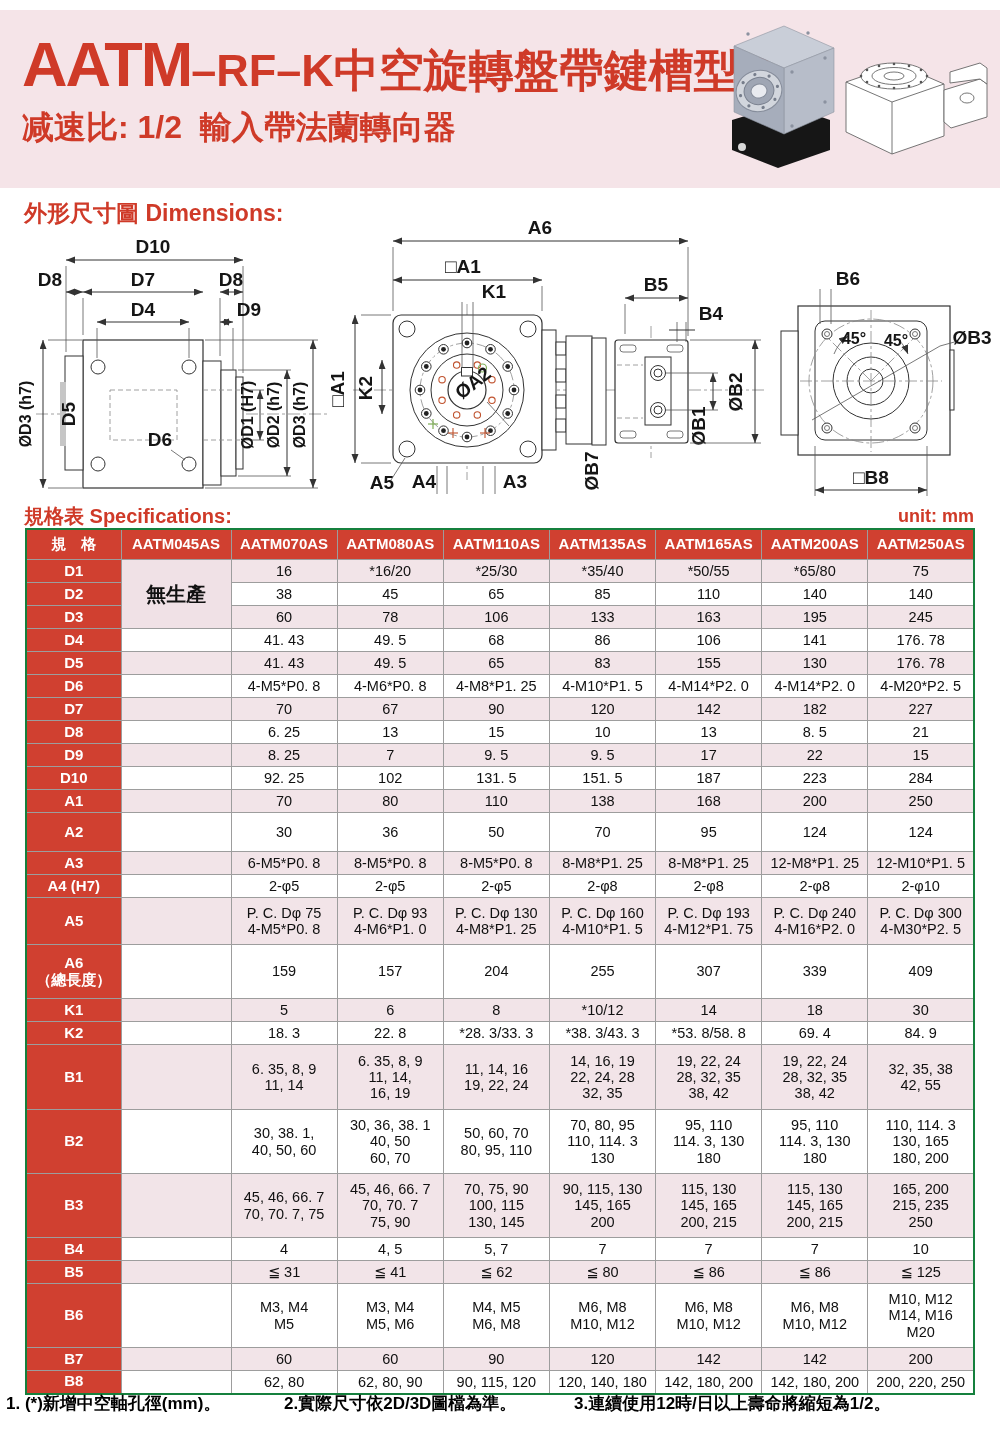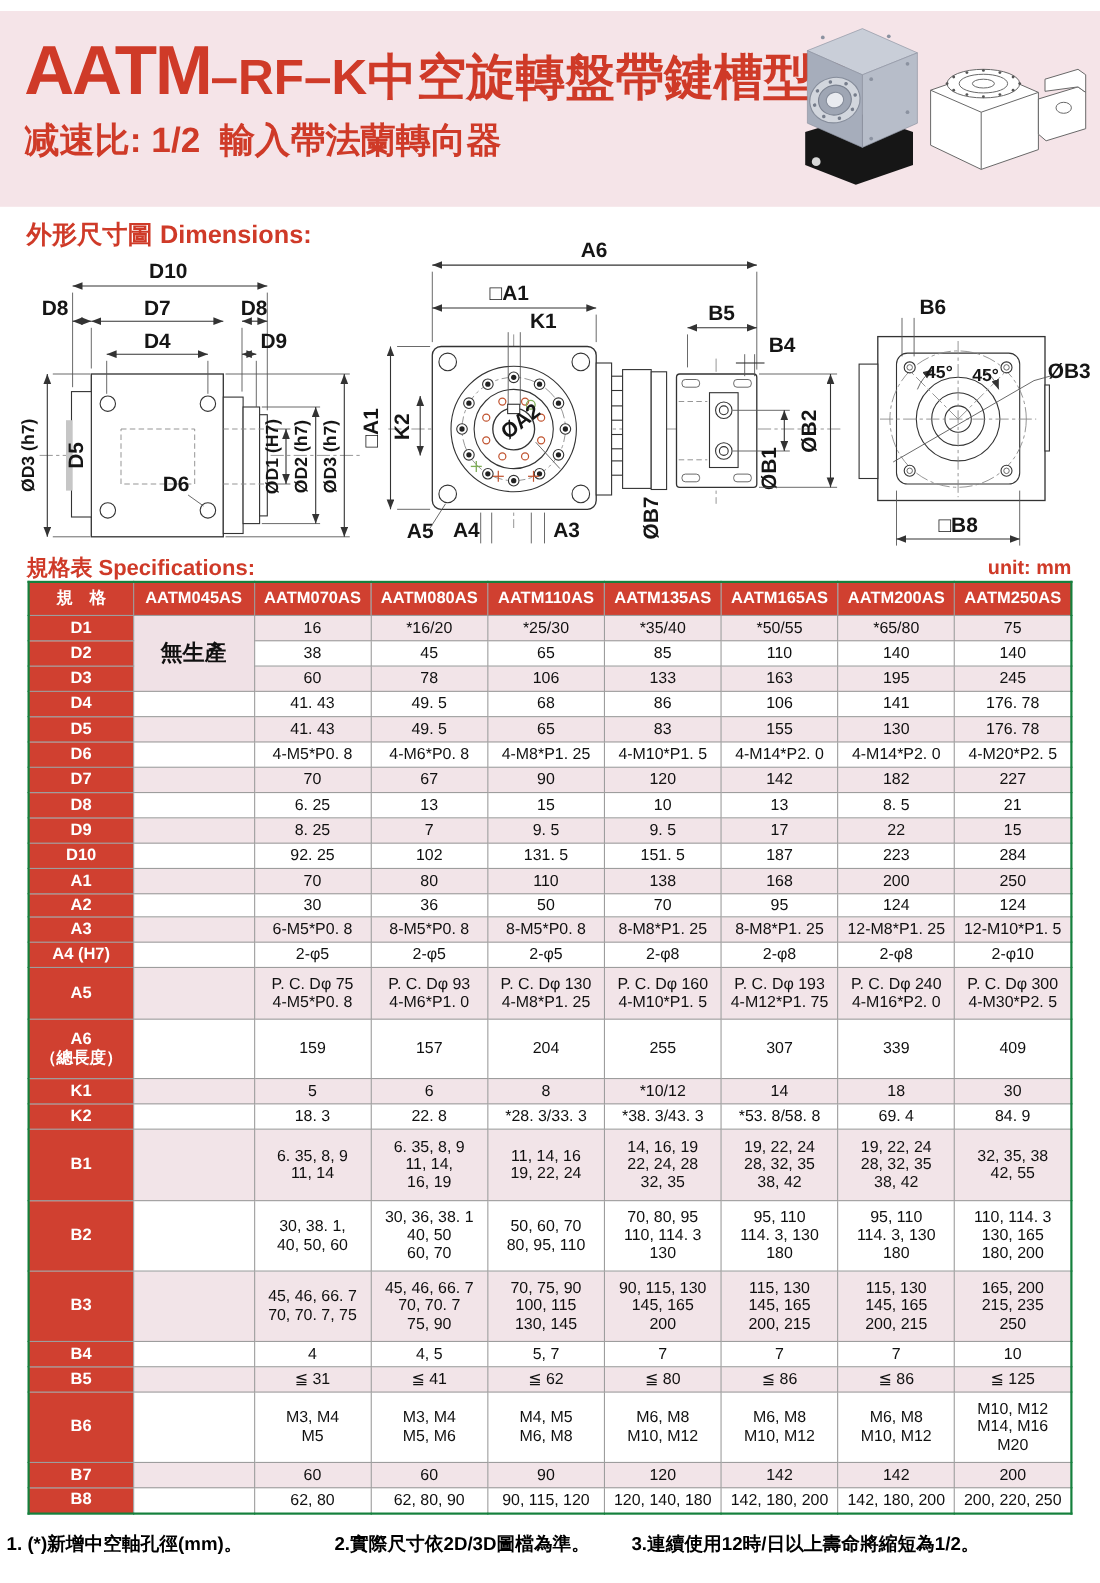--- a/index.html
+++ b/index.html
@@ -23,21 +23,21 @@
   table.spec th.hdr{background:#d04030;color:#fff;font-size:15px;font-weight:bold;height:29px;}
   table.spec th.rlab{background:#d04030;color:#fff;font-size:15px;font-weight:bold;white-space:pre-line;}
   table.spec td.val{font-size:14.5px;color:#101010;white-space:pre-line;background:#fff;}
   table.spec tr.pink td.val{background:#f2e4e8;}
   table.spec td.na{background:#f0e1e6;font-size:20px;font-weight:bold;color:#111;}
   table.spec td.empty045{background:#fff;}
   table.spec tr.pink td.empty045{background:#f2e4e8;}
   
   .notes{position:absolute;top:1392px;left:0;width:1000px;height:30px;font-size:17px;font-weight:bold;color:#000;}
   .notes span{position:absolute;white-space:pre;}
-  .n1{left:6px;} .n2{left:284px;margin-left:20px;} .n3{left:574px;}
+  .n1{left:6px;} .n2{left:284px;} .n3{left:574px;}
   
   svg{position:absolute;overflow:visible;}
   .ol{stroke:#333;stroke-width:1.2;fill:#fff;}
   .ol2{stroke:#333;stroke-width:1;fill:#fff;}
   .th{stroke:#555;stroke-width:.8;fill:none;}
   .dimln{stroke:#333;stroke-width:1;fill:none;}
   .cl{stroke:#888;stroke-width:.8;fill:none;stroke-dasharray:12 3 3 3;}
   .hd{stroke:#888;stroke-width:.8;fill:none;stroke-dasharray:5 3;}
   .dlab{font:bold 19px "Liberation Sans",sans-serif;fill:#151515;}
   .dlab2{font:bold 16px "Liberation Sans",sans-serif;fill:#151515;}
@@ -482,21 +482,21 @@
         <th class="rlab">A1</th>
         <td class="empty045"></td>
         <td class="val">70</td>
         <td class="val">80</td>
         <td class="val">110</td>
         <td class="val">138</td>
         <td class="val">168</td>
         <td class="val">200</td>
         <td class="val">250</td>
       </tr>
-      <tr class="white" style="height: 21px;">
+      <tr class="white" style="height: 39px;">
         <th class="rlab">A2</th>
         <td class="empty045"></td>
         <td class="val">30</td>
         <td class="val">36</td>
         <td class="val">50</td>
         <td class="val">70</td>
         <td class="val">95</td>
         <td class="val">124</td>
         <td class="val">124</td>
       </tr>

